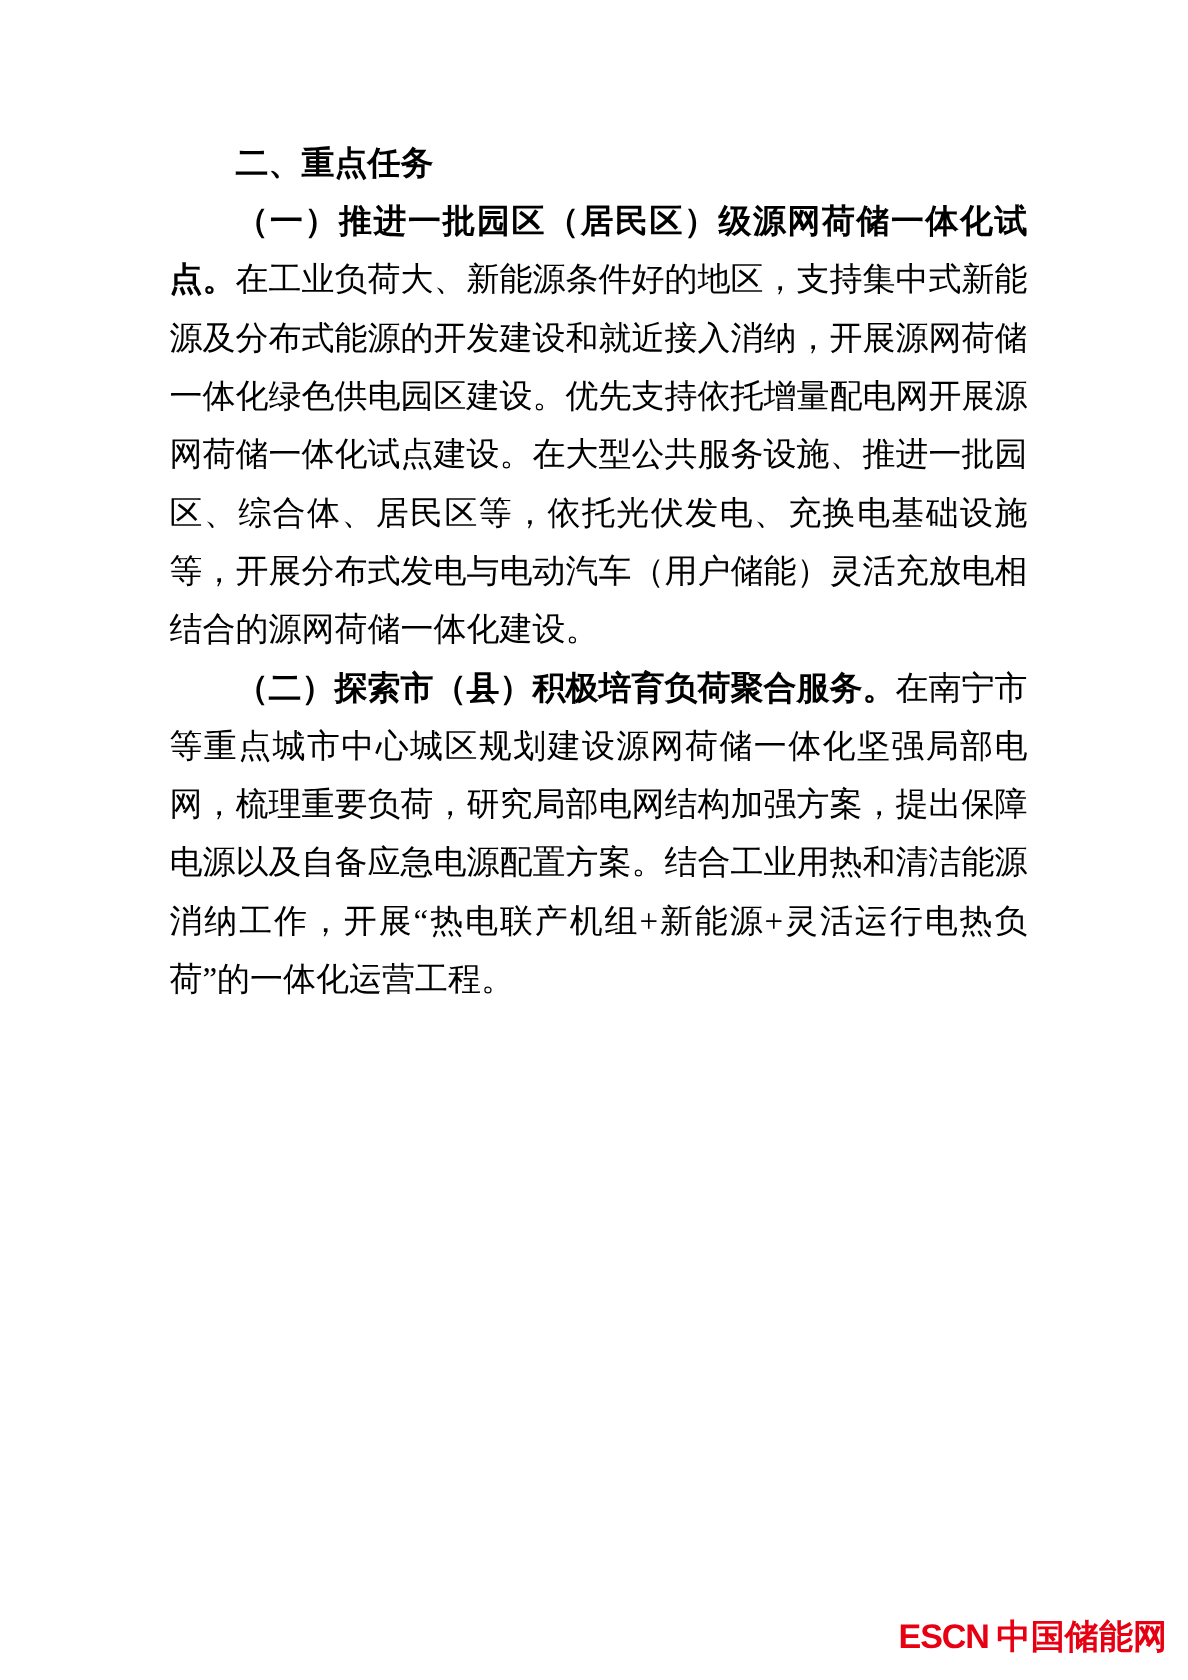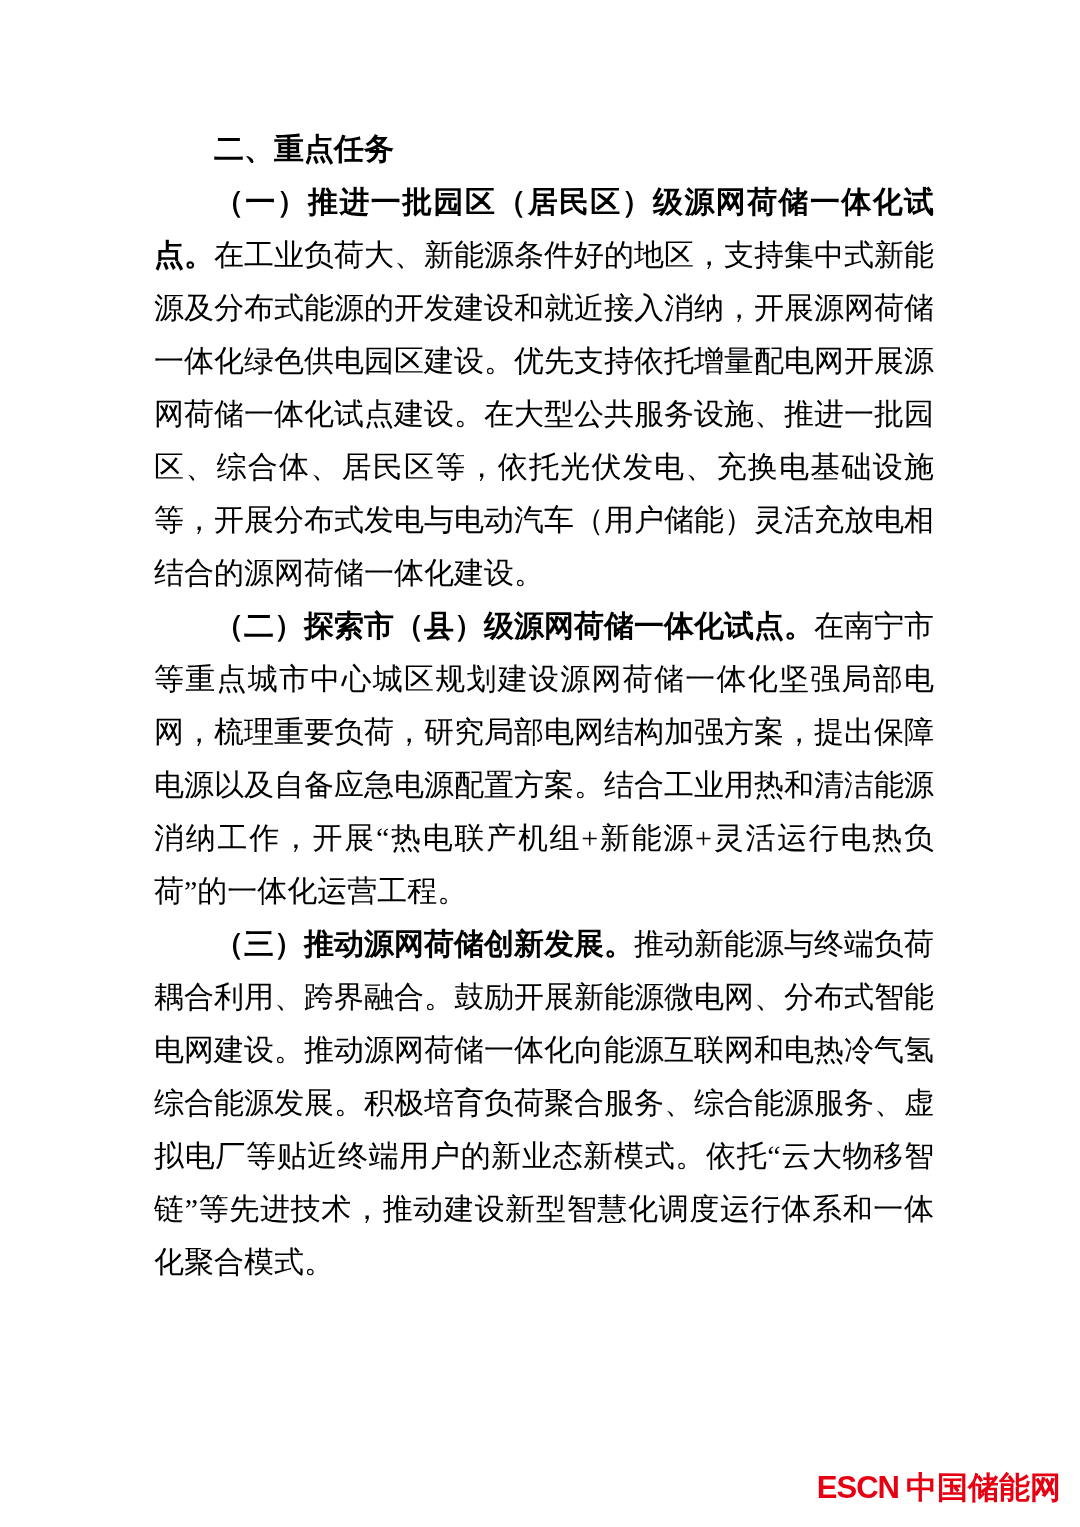--- a/index.html
+++ b/index.html
@@ -61,22 +61,21 @@
 </style>
 </head>
 <body>
 
 <div class="content">
 
   <h2 class="doc-heading">二、重点任务</h2>
 
   <p class="doc-paragraph"><span class="lead">（一）推进一批园区（居民区）级源网荷储一体化试点。</span><span>在工业负荷大、新能源条件好的地区，支持集中式新能源及分布式能源的开发建设和就近接入消纳，开展源网荷储一体化绿色供电园区建设。优先支持依托增量配电网开展源网荷储一体化试点建设。在大型公共服务设施、推进一批园区、综合体、居民区等，依托光伏发电、充换电基础设施等，开展分布式发电与电动汽车（用户储能）灵活充放电相结合的源网荷储一体化建设。</span></p>
 
-  <p class="doc-paragraph"><span class="lead">（二）探索市（县）级源网荷储一体化试点。</span><span>在南宁市等重点城市中心城区规划建设源网荷储一体化坚强局部电网，梳理重要负荷，研究局部电网结构加强方案，提出保障电源以及自备应急电源配置方案。结合工业用热和清洁能源消纳工作，开展“热电联产机组+新能源+灵活运行电热负荷”的一体化运营工程。</span></p>
+  <p class="doc-paragraph"><span class="lead">（二）探索市（县）积极培育负荷聚合服务。</span><span>在南宁市等重点城市中心城区规划建设源网荷储一体化坚强局部电网，梳理重要负荷，研究局部电网结构加强方案，提出保障电源以及自备应急电源配置方案。结合工业用热和清洁能源消纳工作，开展“热电联产机组+新能源+灵活运行电热负荷”的一体化运营工程。</span></p>
 
-  <p class="doc-paragraph"><span class="lead">（三）推动源网荷储创新发展。</span><span>推动新能源与终端负荷耦合利用、跨界融合。鼓励开展新能源微电网、分布式智能电网建设。推动源网荷储一体化向能源互联网和电热冷气氢综合能源发展。积极培育负荷聚合服务、综合能源服务、虚拟电厂等贴近终端用户的新业态新模式。依托“云大物移智链”等先进技术，推动建设新型智慧化调度运行体系和一体化聚合模式。</span></p>
 
 
 </div>
 
 <div class="footer-logo" style="color: rgb(230, 0, 18);">
   <span class="latin">ESCN</span><span class="cjk">中国储能网</span>
 </div>
 
 </body></html>

